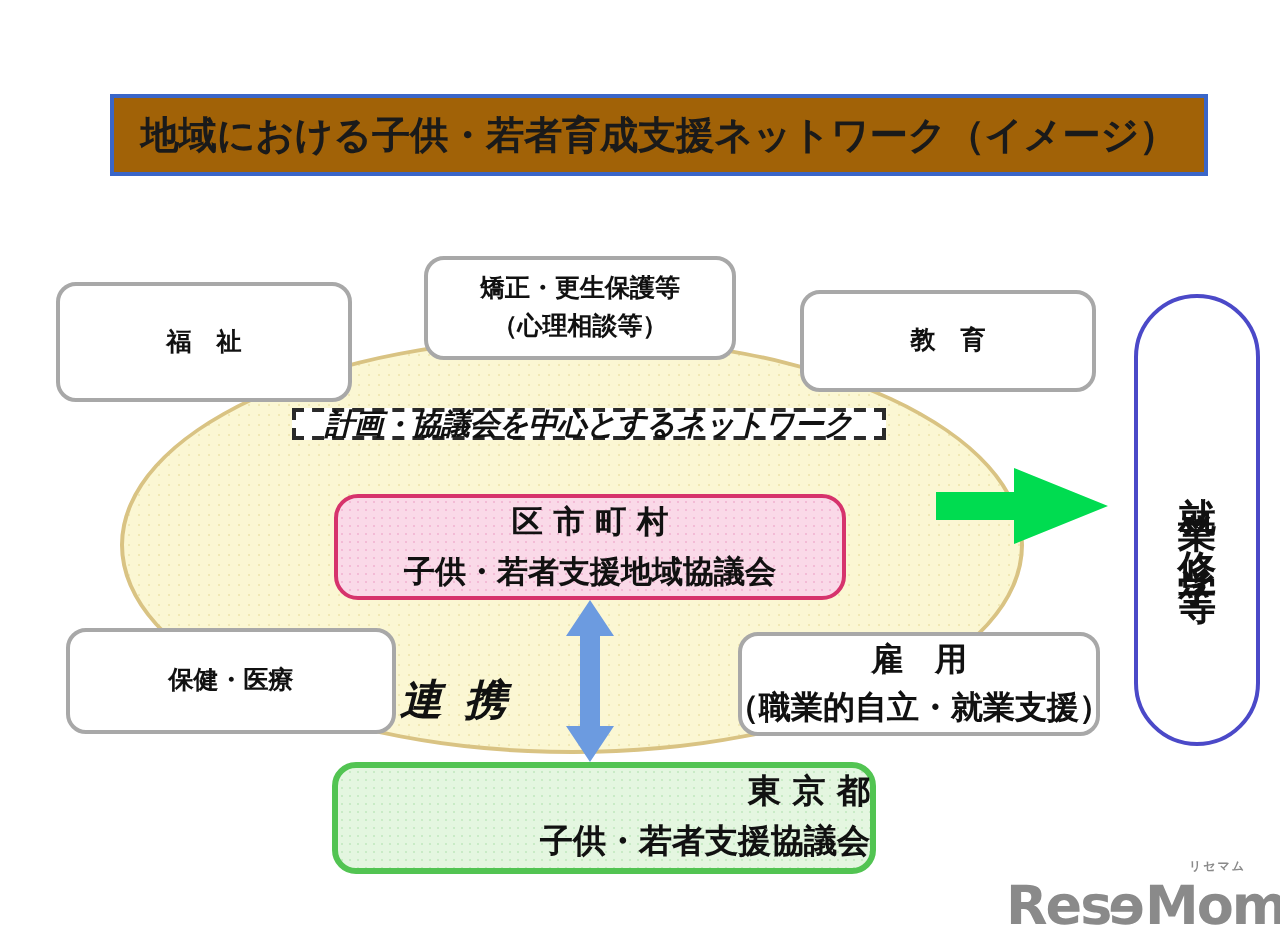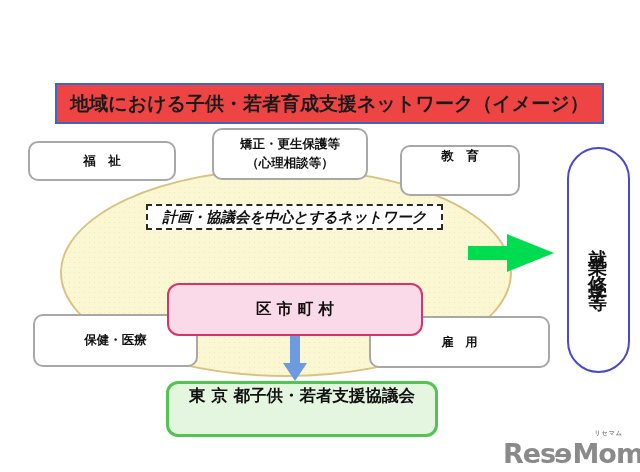--- a/index.html
+++ b/index.html
@@ -7,79 +7,78 @@
   body { font-family:"DejaVu Sans","Liberation Sans",sans-serif; }
   .stage {
     position:relative; width:640px; height:472px; background:#fff;
     overflow:hidden;
   }
   .abs { position:absolute; }
 
   
   .title-box {
     left:55px; top:47px; width:549px; height:41px;
-    border:2px solid #3A66C8; background:#ef4444;
+    border:2px solid #3A66C8; background:#a16207;
     display:flex; align-items:center; justify-content:center;
     font-size:19px; font-weight:600; color:#1a1a1a; letter-spacing:0px;
     white-space:nowrap;
-    margin-top:36px;
   }
 
   
   .ellipse {
     left:60px; top:168px; width:452px; height:209px;
     border-radius:50%;
     border:2px solid #D9C383;
     background-color:#FBF7D3;
     background-image:radial-gradient(#F1E9B4 18%, rgba(0,0,0,0) 19%);
     background-size:5px 5px;
   }
 
   
   .gbox {
     border:2px solid #A8A8A8; border-radius:10px; background:#fff;
     display:flex; flex-direction:column; align-items:center; justify-content:center;
     text-align:center; font-size:12.5px; line-height:1.5; color:#111;
     font-weight:600; white-space:nowrap;
   }
-  .b-welfare   { left:28px;  top:141px; width:148px; height:40px; }
+  .b-welfare   { left:28px;  top:141px; width:148px; height:60px; }
   .b-correction{ left:212px; top:128px; width:156px; height:52px; }
-  .b-education { left:400px; top:145px; width:120px; height:51px;justify-content:space-between; }
+  .b-education { left:400px; top:145px; width:148px; height:51px; }
   .b-health    { left:21px;  top:314px; width:165px; height:53px;margin-left:12px; }
-  .b-employ    { left:369px; top:316px; width:181px; height:52px; font-size:12px; }
+  .b-employ    { left:369px; top:316px; width:181px; height:52px; font-size:16px; }
 
   
   .dashed-box {
-    left:146px; top:204px; width:297px; height:26px;
+    left:146px; top:204px; width:297px; height:16px;
     border:2px dashed #2a2a2a; background:#fff;
     display:flex; align-items:center; justify-content:center;
     font-style:italic; font-weight:bold; font-size:14.5px; color:#111;
     white-space:nowrap;
   }
 
   
   .pink-box {
     left:167px; top:247px; width:256px; height:53px;
     border:2px solid #D6336C; border-radius:12px;
     background-color:#FAD9E8;
     background-image:radial-gradient(#F3BBD6 20%, rgba(0,0,0,0) 21%);
     background-size:4px 4px;
     display:flex; flex-direction:column; align-items:center; justify-content:center;
     font-weight:bold; font-size:15.5px; line-height:1.55; color:#111;
-    text-align:center; white-space:nowrap;margin-top:36px;
+    text-align:center; white-space:nowrap;
   }
 
   
   .green-box {
     left:166px; top:381px; width:272px; height:56px;
     border:3px solid #52C452; border-radius:12px;
     background-color:#E4F6E0;
     background-image:radial-gradient(#C9EBC6 20%, rgba(0,0,0,0) 21%);
     background-size:4px 4px;
-    display:flex; flex-direction:row; align-items:flex-start; justify-content:center;
+    display:flex; flex-direction:column; align-items:flex-end; justify-content:center;
     font-weight:bold; font-size:16.5px; line-height:1.5; color:#111;
     text-align:center; white-space:nowrap;
   }
 
   
   .capsule {
     left:567px; top:147px; width:63px; height:226px;
     border:2px solid #4B49C8; border-radius:34px; background:#fff;
     display:flex; align-items:center; justify-content:center;
   }
@@ -149,26 +148,29 @@
   <div class="abs gbox b-education">
     <div>教　育</div>
   </div>
 
   <div class="abs gbox b-health">
     <div>保健・医療</div>
   </div>
 
   <div class="abs gbox b-employ">
     <div>雇　用</div>
+    <div>（職業的自立・就業支援）</div>
   </div>
 
   <div class="abs pink-box">
     <div>区 市 町 村</div>
+    <div>子供・若者支援地域協議会</div>
   </div>
 
+  <div class="abs renkei">連 携</div>
 
   <div class="abs green-box">
     <div>東 京 都</div>
     <div>子供・若者支援協議会</div>
   </div>
 
   <div class="abs capsule">
     <span class="vtext">就業・修学等</span>
   </div>
 

